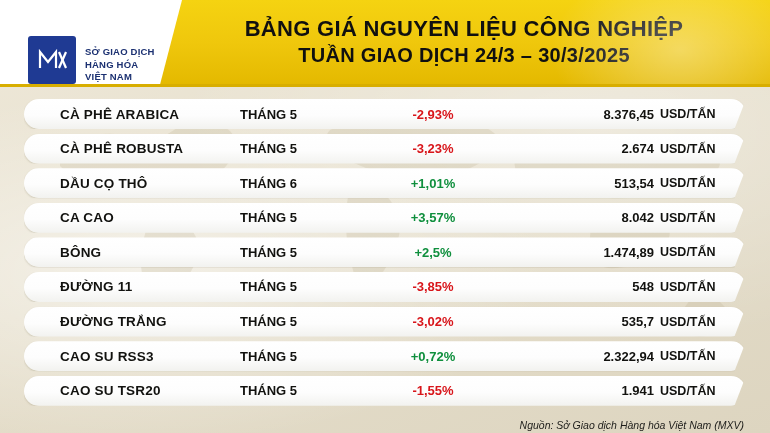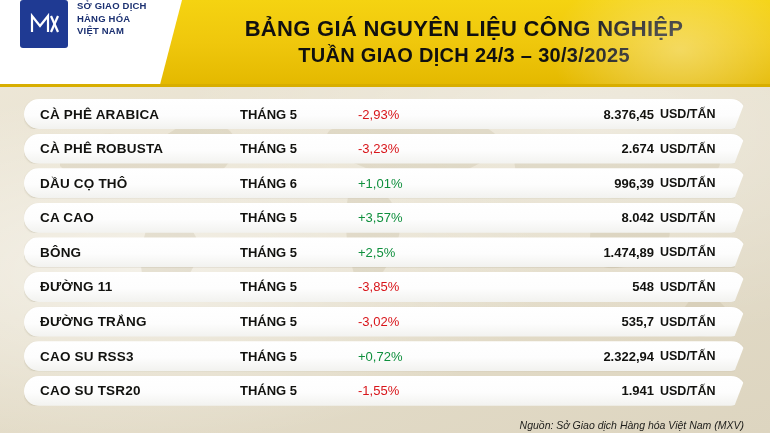--- a/index.html
+++ b/index.html
@@ -48,22 +48,22 @@
     height: 180px;
     background: radial-gradient(ellipse at center, rgba(255,255,255,0.35) 0%, rgba(255,255,255,0) 70%);
     pointer-events: none;
   }
   .logo-block {
     width: 182px;
     height: 84px;
     background: #ffffff;
     clip-path: polygon(0 0, 100% 0, 88% 100%, 0 100%);
     display: flex;
-    align-items: flex-start;
-    padding-left: 20px;
+    align-items: flex-end;
+    padding-left: 28px;
     box-sizing: border-box;
   }
   .logo-mark {
     width: 48px;
     height: 48px;
     flex: 0 0 48px;
     background: #1f3a93;
     border-radius: 3px;
     display: flex;
     align-items: center;
@@ -109,38 +109,39 @@
     margin-bottom: 4.6px;
     background: linear-gradient(180deg, #ffffff 0%, #fdfdfd 55%, #f2f2ef 100%);
     border-radius: 15px 15px 15px 15px;
     box-shadow: 0 1px 2px rgba(90,80,50,0.22);
     display: flex;
     align-items: center;
     clip-path: polygon(0 0, 100% 0, 98.4% 100%, 0 100%);
   }
   .c-name {
     width: 216px;
-    padding-left: 16px;
+    padding-left: 36px;
     box-sizing: border-box;
     font-size: 13.5px;
     font-weight: bold;
     color: #12120f;
     letter-spacing: 0.2px;
   }
   .c-month {
     width: 118px;
     text-align: left;
     font-size: 13px;
     font-weight: bold;
     color: #12120f;
   }
   .c-change {
     width: 150px;
+    text-align: center;
     font-size: 13px;
-    font-weight: normal;
+    font-weight: bold;
   }
   .up { color: #0f8f3d; }
   .down { color: #d8151a; }
   .c-price {
     width: 146px;
     text-align: right;
     font-size: 13px;
     font-weight: bold;
     color: #12120f;
   }
@@ -216,21 +217,21 @@
       <div class="c-month">THÁNG 5</div>
       <div class="c-change down">-3,23%</div>
       <div class="c-price">2.674</div>
       <div class="c-unit">USD/TẤN</div>
     </div>
 
     <div class="row">
       <div class="c-name">DẦU CỌ THÔ</div>
       <div class="c-month">THÁNG 6</div>
       <div class="c-change up">+1,01%</div>
-      <div class="c-price">996,39</div>
+      <div class="c-price">513,54</div>
       <div class="c-unit">USD/TẤN</div>
     </div>
 
     <div class="row">
       <div class="c-name">CA CAO</div>
       <div class="c-month">THÁNG 5</div>
       <div class="c-change up">+3,57%</div>
       <div class="c-price">8.042</div>
       <div class="c-unit">USD/TẤN</div>
     </div>

